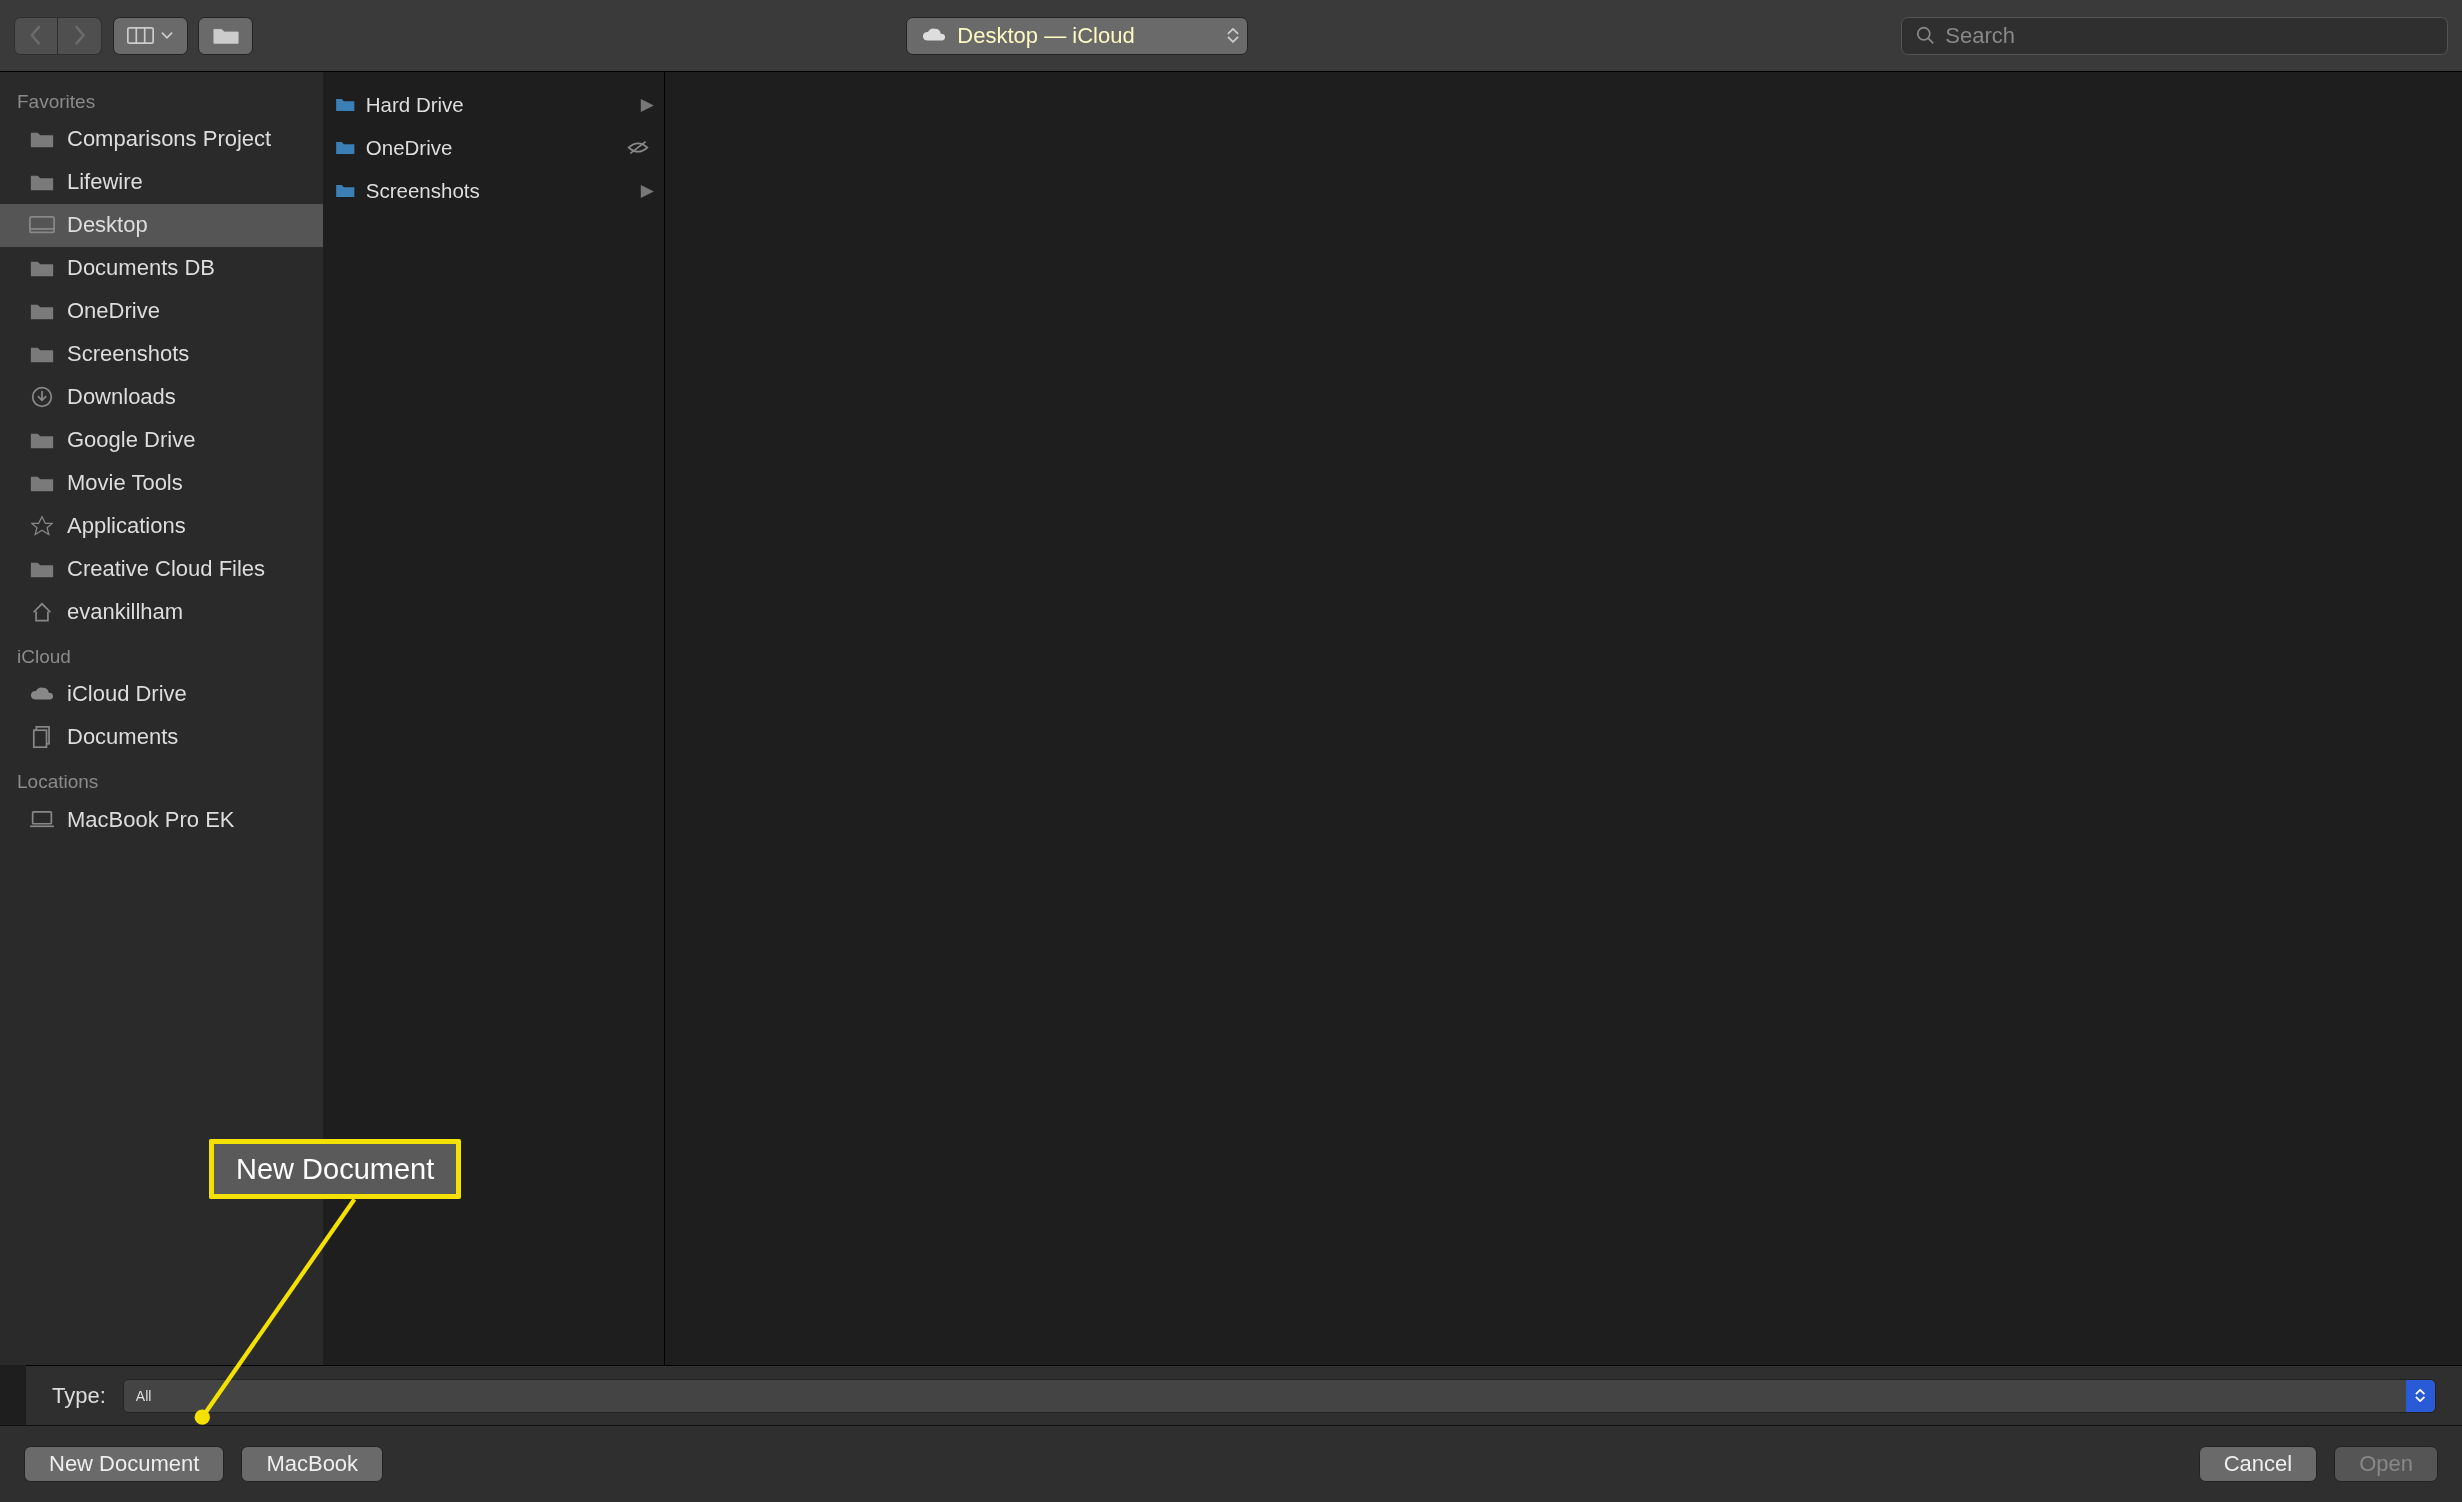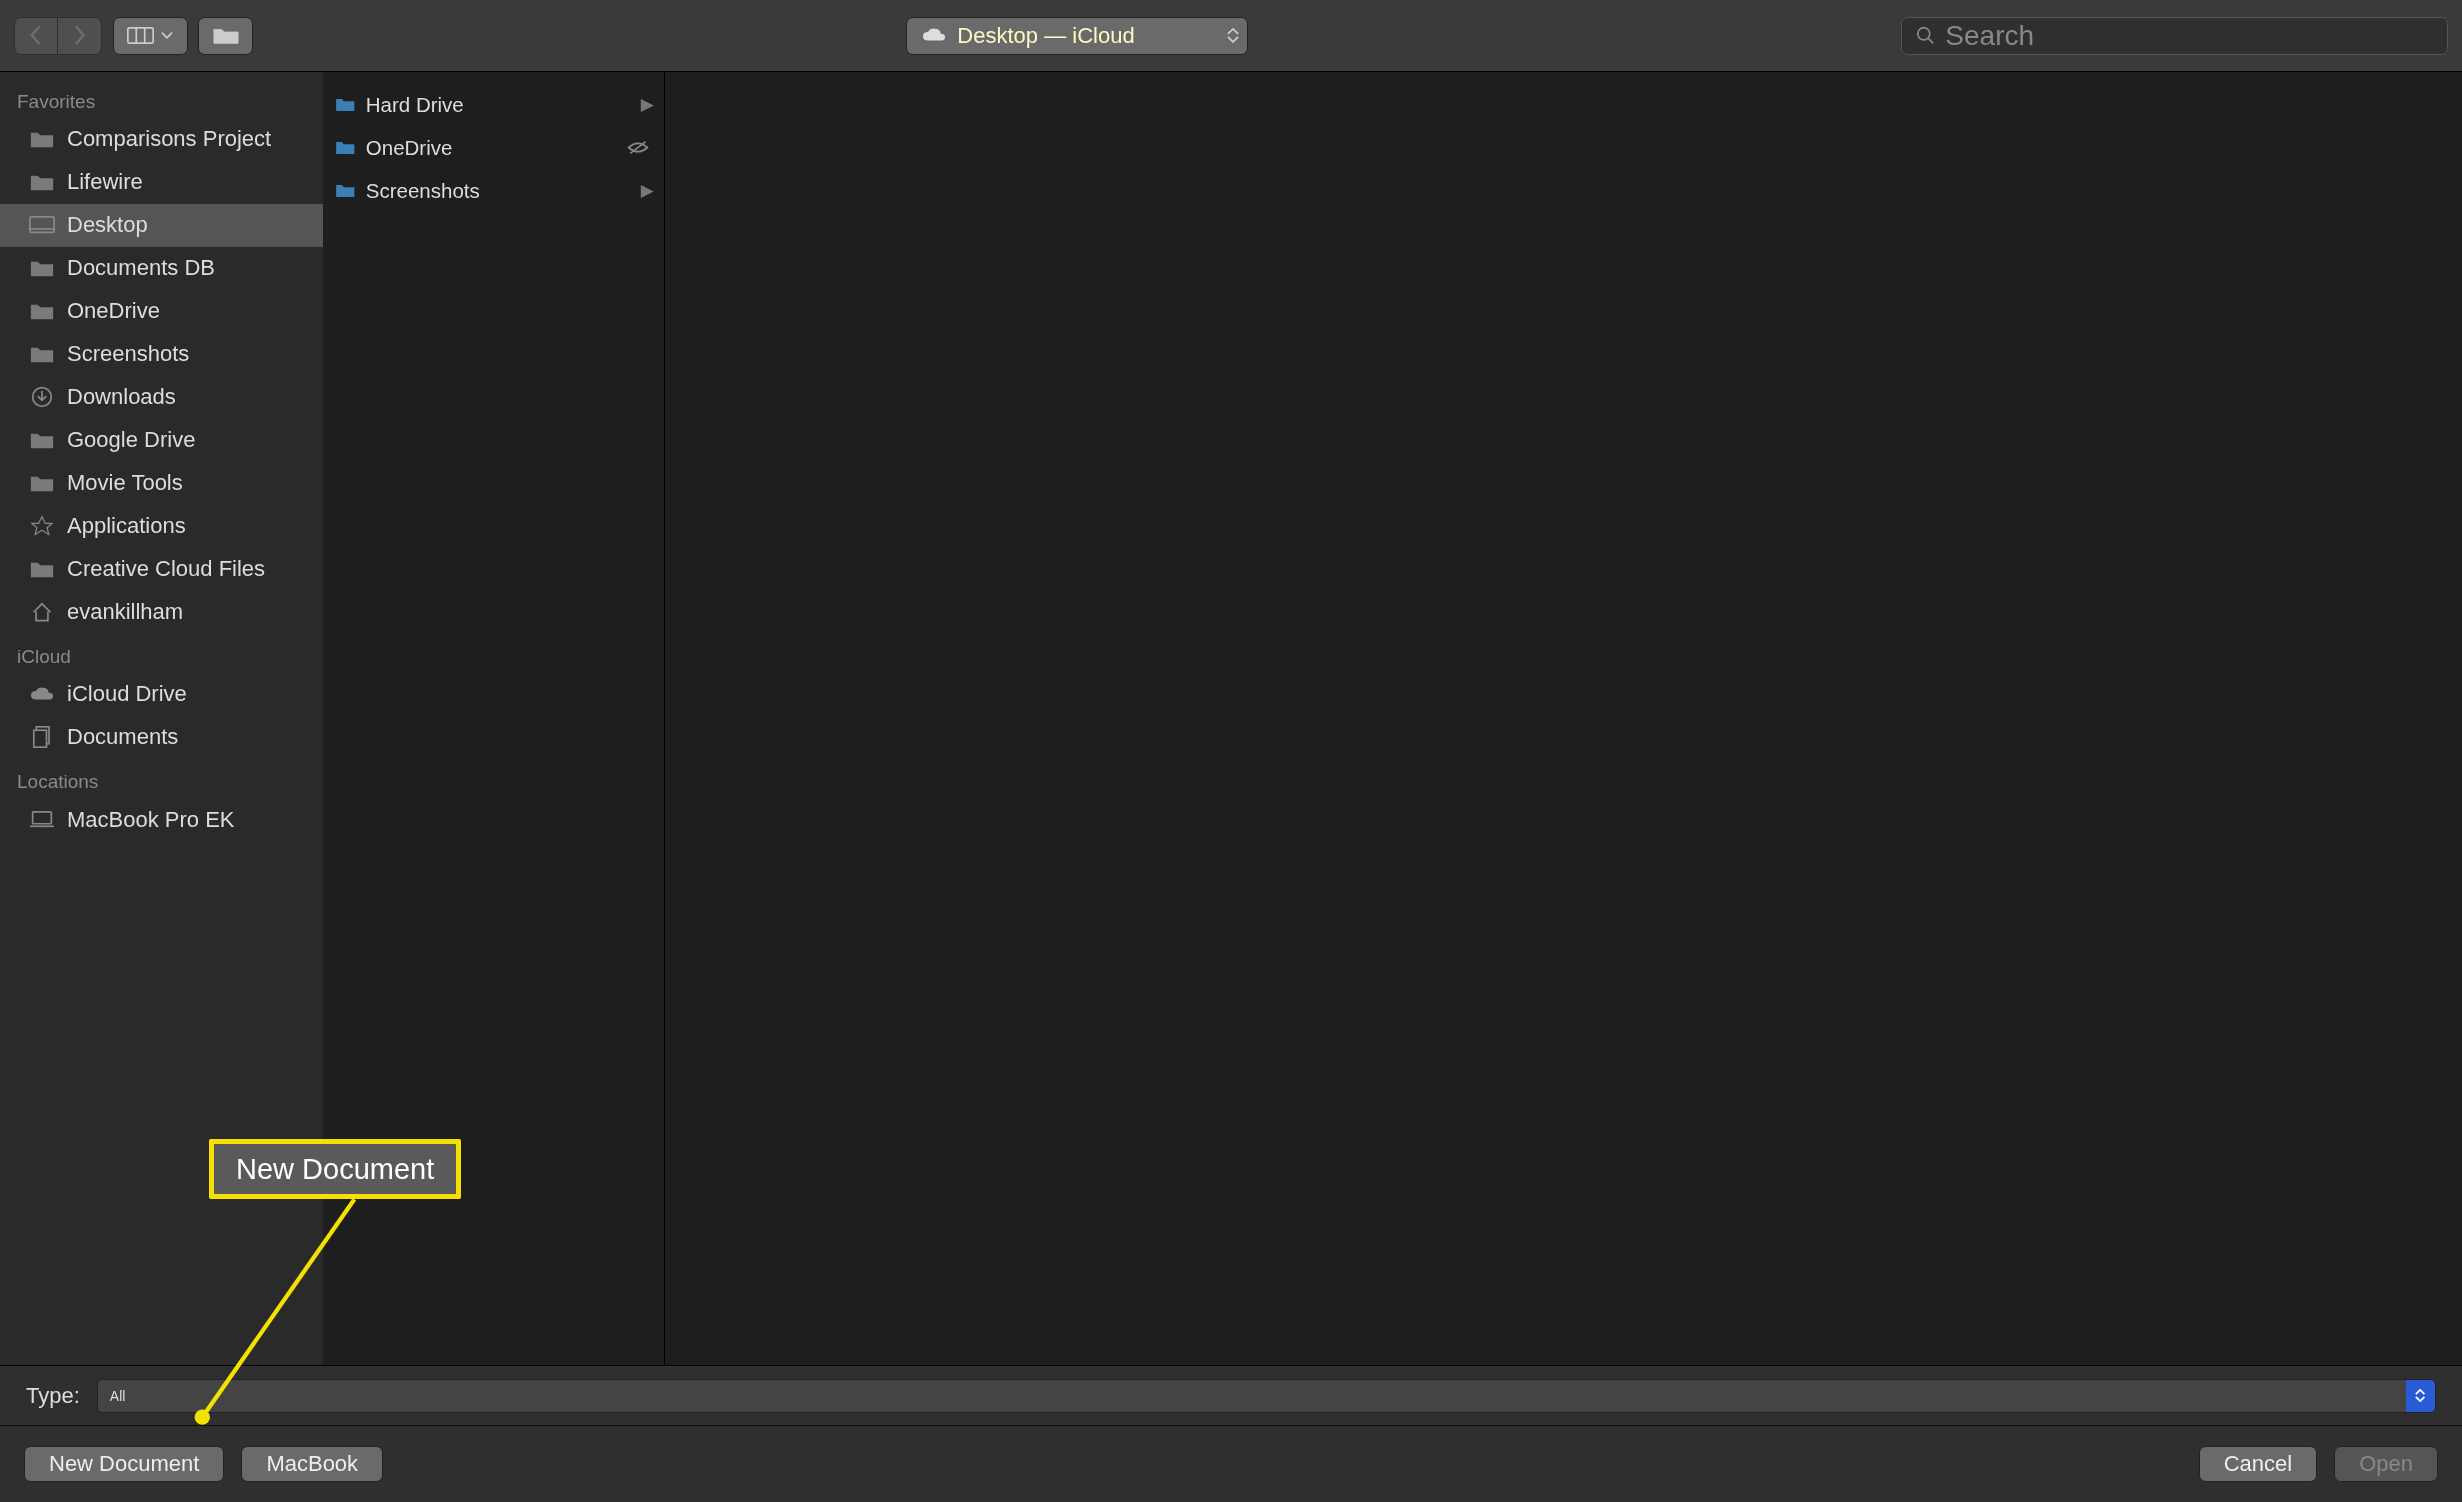--- a/index.html
+++ b/index.html
@@ -10,38 +10,38 @@
   
   .toolbar { height: 72px; background: #3a3a3a; border-bottom: 0.9px solid #000; display: flex; align-items: center; padding: 0 13.7px; gap: 10.3px; }
   .tb-btn { height: 38px; background: #6a6a6a; border: 0.9px solid #222; border-radius: 6.8px; display: flex; align-items: center; justify-content: center; padding: 0 13.7px; color: #ccc; }
   .tb-btn.disabled { opacity: .45; }
   .tb-group { display: flex; }
   .tb-group .tb-btn:first-child { border-top-right-radius: 0; border-bottom-right-radius: 0; }
   .tb-group .tb-btn:last-child { border-top-left-radius: 0; border-bottom-left-radius: 0; border-left: none; }
   .toolbar-spacer { flex: 1; }
   .loc-popup { height: 38px; min-width: 342px; background: #6a6a6a; border: 0.9px solid #222; border-radius: 6.8px; display: flex; align-items: center; padding: 0 34px 0 13.7px; gap: 10.3px; color: #fef9c3; font-size: 22px; position: relative; }
   .loc-popup .chev { position: absolute; right: 8.5px; display:flex; flex-direction:column; gap:1.7px; }
-  .search { height: 38px; width: 547px; background: #2f2f2f; border: 0.9px solid #555; border-radius: 6.8px; display: flex; align-items: center; padding: 0 13.7px; gap: 10.3px; color: #888; font-size: 28px; }
+  .search { height: 38px; width: 547px; background: #2f2f2f; border: 0.9px solid #555; border-radius: 6.8px; display: flex; align-items: center; padding: 0 13.7px; gap: 10.3px; color: #888; font-size: 22px; }
   
   
   .main { flex: 1; display: flex; min-height: 0; }
   .sidebar { width: 323px; background: #2a2a2a; overflow-y: auto; padding-top: 6.8px; padding-bottom: 6.8px; }
   .sb-header { padding: 12px 17px 5.1px 17px; color: #8a8a8a; font-size: 19px; }
   .sb-item { display: flex; align-items: center; gap: 12px; padding: 6.8px 17px 6.8px 29px; color: #ddd; font-size: 22px; height: 43px; }
   .sb-item.selected { background: #555; }
   .sb-icon { width: 26px; height: 20.5px; display:flex; align-items:center; justify-content:center; }
   
   .columns { flex: 1; display: flex; background: #1e1e1e; }
   .col { width: 342px; border-right: 0.9px solid #000; padding-top: 5.1px; }
   .col-item { display: flex; align-items: center; gap: 10.3px; padding: 3.4px 10.3px 3.4px 12px; font-size: 20.5px; color: #ddd; height: 31px; margin-top: 12px; }
   .col-item .arrow { margin-left: auto; color: #777; font-size: 17px; }
   .col-item .hidden-ic { margin-left: auto; color: #888; margin-right: 5.1px; }
   
   
-  .type-bar { height: 60px; background: #2f2f2f; border-top: 0.9px solid #000; display: flex; align-items: center; padding: 0 26px; gap: 17px; }
+  .type-bar { height: 60px; background: #2f2f2f; border-top: 0.9px solid #000; display: flex; align-items: center; padding: 0 26px; gap: 17px; margin-left: 26px; }
   .type-label { color: #ddd; font-size: 22px; }
   .type-select { flex: 1; height: 34px; background: #444; border: 0.9px solid #222; border-radius: 5.1px; display: flex; align-items: center; padding: 0 12px; color: #ddd; font-size: 14px; position: relative; }
   .type-select .stepper { position:absolute; right:0; top:0; bottom:0; width:29px; background:#2a5bd7; border-radius: 0 5.1px 5.1px 0; display:flex; flex-direction:column; align-items:center; justify-content:center; gap:1.7px;}
   
   .button-bar { height: 77px; background: #2f2f2f; border-top: 0.9px solid #111; display: flex; align-items: center; padding: 0 24px; gap: 17px; }
   .btn { height: 36px; padding: 0 24px; background: #6a6a6a; border: 0.9px solid #222; border-radius: 6.8px; color: #eee; font-size: 22px; display:flex; align-items:center; }
   .btn.disabled { background:#555; color:#888; }
   .spacer { flex: 1; }
   
   

